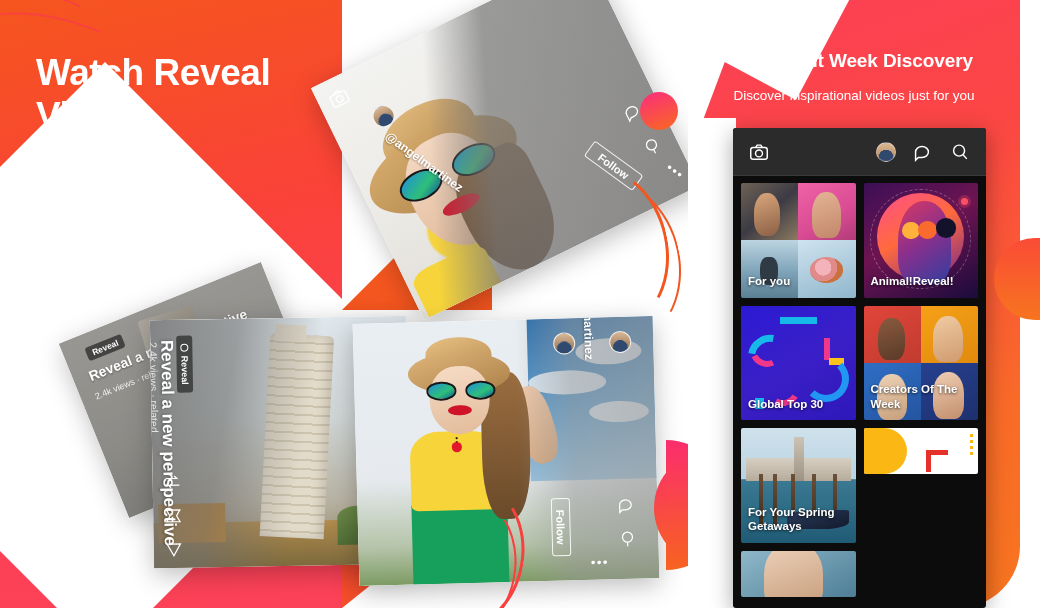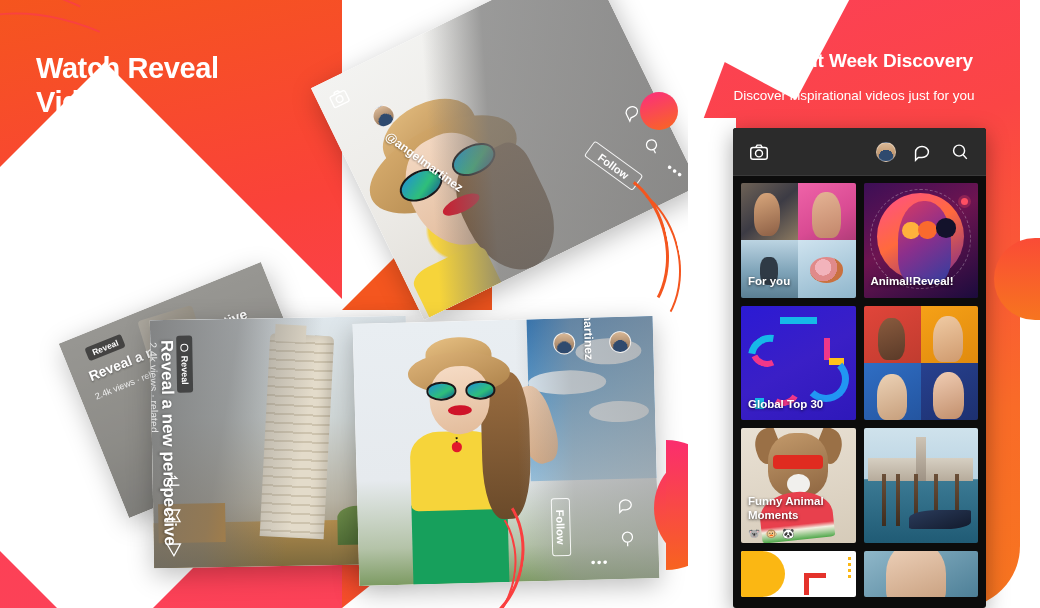--- a/index.html
+++ b/index.html
@@ -24,21 +24,21 @@
   .panel-left .swoosh {
     position:absolute; border-radius:50%;
     border:2px solid rgba(255,60,120,.45); border-color:rgba(255,40,110,.40) transparent transparent transparent;
   }
   .sw1 { left:-130px; top:-40px; width:430px; height:690px; transform:rotate(-28deg); }
   .sw2 { left:-100px; top:-15px; width:430px; height:690px; transform:rotate(-30deg); border-width:2px; }
   .sw3 { left:-175px; top:220px; width:420px; height:540px; transform:rotate(-18deg); }
 
   .headline {
     position:absolute; left:36px; top:52px; width:270px;
-    color:#ffffff; font-size:29px; line-height:1.16; font-weight:bold; letter-spacing:-0.4px;
+    color:#ffffff; font-size:37px; line-height:1.16; font-weight:bold; letter-spacing:-0.4px;
   }
   .subline {
     position:absolute; left:36px; top:158px; width:180px;
     color:#ffffff; font-size:18px; line-height:1.45; font-weight:600;
   }
 
   
   .panel-right {
     position:absolute; left:688px; top:0; width:332px; height:608px;
     background:linear-gradient(160deg,#FC4057 0%,#FB4545 30%,#F96B28 72%,#F7751F 100%);
@@ -603,46 +603,36 @@
           <div class="bar-d"></div>
         </div>
         <div class="tile-label">Global Top 30</div>
       </div>
 
       <div class="tile">
         <div class="q c1"></div>
         <div class="q c2"></div>
         <div class="q c3"></div>
         <div class="q c4"></div>
-      </div>
-
-      <div class="tile">
-        <div class="poster5">
-          <div class="ear-l"></div>
-          <div class="ear-r"></div>
-          <div class="dog"></div>
-          <div class="shades"></div>
-          <div class="snout"></div>
-          <div class="melon"></div>
-        </div>
-        <div class="tile-label" style="bottom:20px">Funny Animal Moments</div>
-        <div class="tile-emoji" style="bottom:4px">🐨 🐵 🐼</div>
-      </div>
+        <div class="tile-label">Creators Of The Week</div>
+      </div>
+
 
       <div class="tile">
         <div class="poster6">
           <div class="sky-city"></div>
           <div class="tower"></div>
           <div class="pole" style="left:16%"></div>
           <div class="pole" style="left:28%"></div>
           <div class="pole" style="left:44%"></div>
           <div class="pole" style="left:62%"></div>
           <div class="pole" style="left:80%"></div>
           <div class="boat"></div>
         </div>
+        <div class="tile-label">For Your Spring Getaways</div>
       </div>
 
       <div class="partial p1">
         <div class="blobY"></div>
         <div class="corner"></div>
         <div class="dots"></div>
       </div>
 
       <div class="partial p2">
         <div class="face2"></div>

